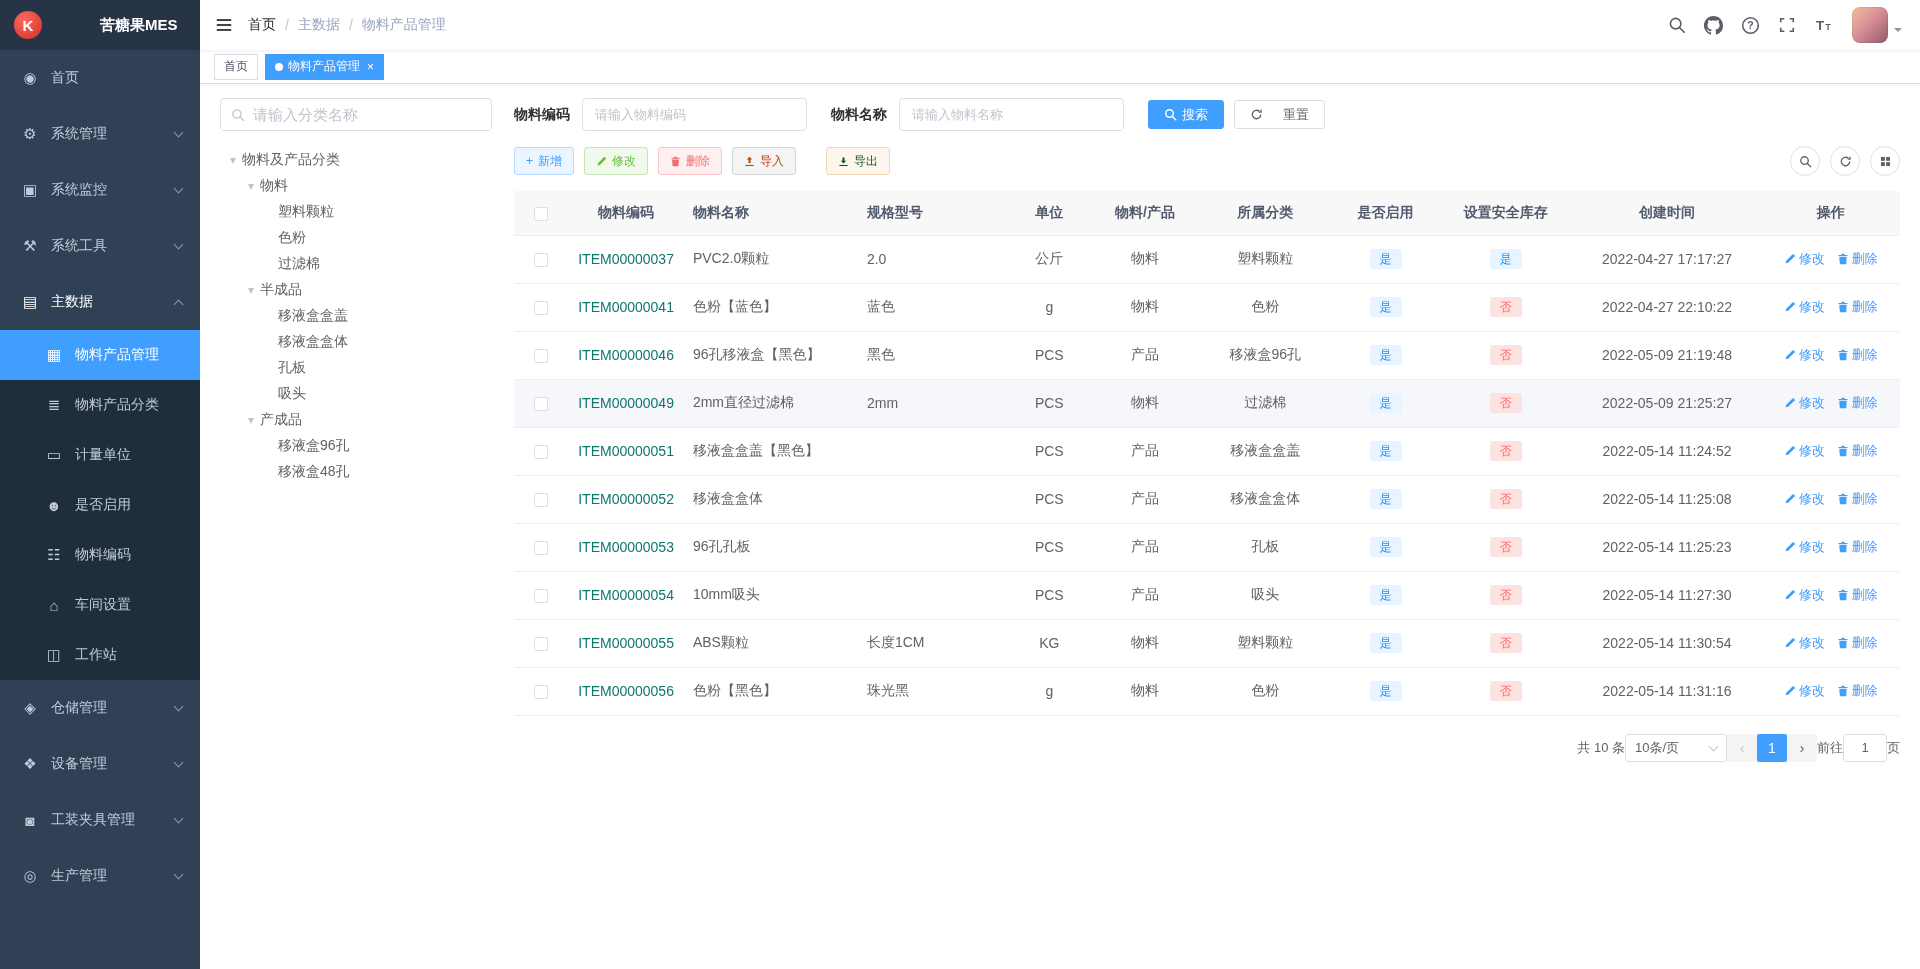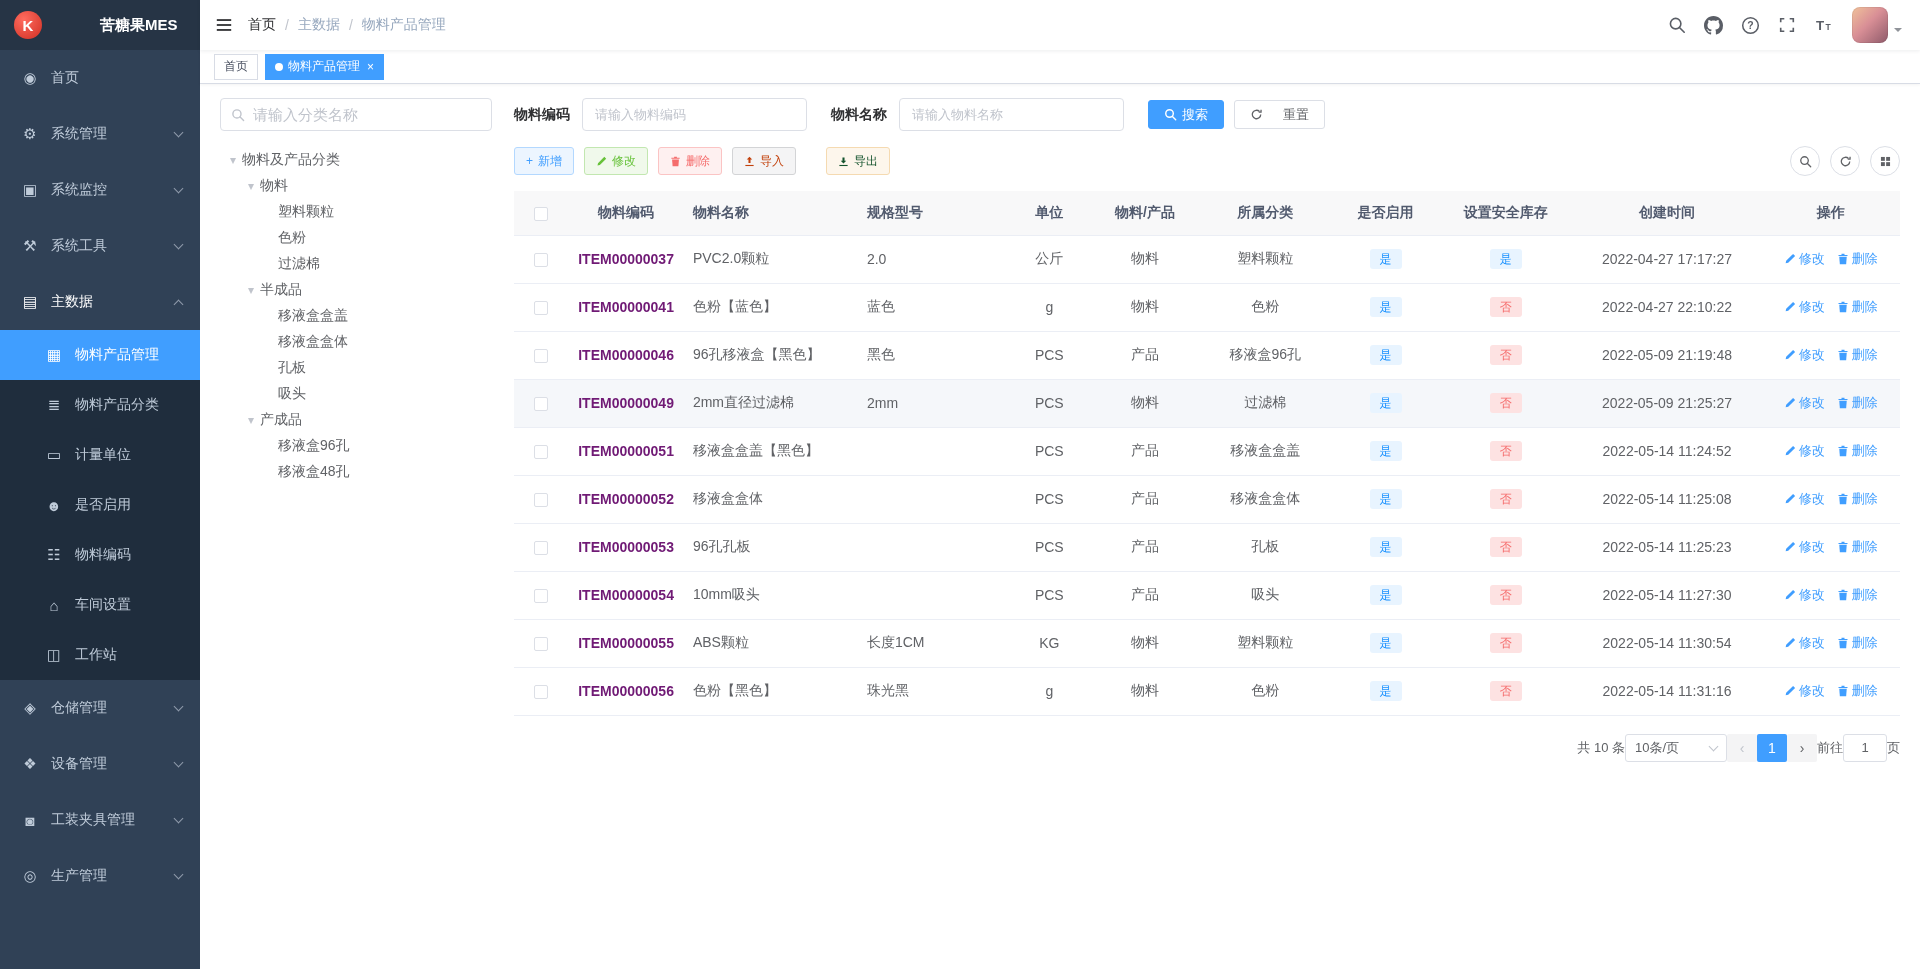--- a/index.html
+++ b/index.html
@@ -77,21 +77,21 @@
   .plain-warning { background:#fdf6ec; border-color:#f5dab1; color:#14532d;margin-left:20px; }
   .toolbar-right { margin-left:auto; display:flex; gap:10px; }
   .circle-btn { width:30px; height:30px; border-radius:50%; border:1px solid #dcdfe6; display:flex; align-items:center; justify-content:center; color:#606266; background:#fff; cursor:pointer; }
 
   .data-table { width:100%; border-collapse:collapse; margin-top:15px; table-layout:fixed; }
   .data-table th { background:#f8f8f9; color:#515a6e; font-weight:700; font-size:14px; height:44px; padding:0 8px; border-bottom:1px solid #ebeef5; }
   .data-table td { border-bottom:1px solid #ebeef5; font-size:14px; color:#606266; height:48px; padding:0 8px; text-align:center; overflow:hidden; white-space:nowrap; }
   .data-table th.left, .data-table td.left { text-align:left; }
   .data-table tr.hover td { background:#f5f7fa; }
   .checkbox { display:inline-block; width:14px; height:14px; border:1px solid #dcdfe6; border-radius:2px; background:#fff; vertical-align:middle; cursor:pointer; }
-  .link { color:#701a75; cursor:pointer; text-decoration:none;font-weight:bold; }
+  .link { color:#0f766e; cursor:pointer; text-decoration:none; }
   .badge { display:inline-block; padding:4px 10px; font-size:12px; border-radius:3px; line-height:1; }
   .badge-yes { background:#e8f4ff; color:#1890ff; }
   .badge-no  { background:#fde2e2; color:#f56c6c; }
   .ops { white-space:nowrap; }
   .op-link { color:#409eff; font-size:13px; display:inline-flex; align-items:center; gap:3px; cursor:pointer; text-decoration:none; }
   .op-link + .op-link { margin-left:12px; }
   .op-link svg { flex-shrink:0; }
 
   .pagination { display:flex; align-items:center; justify-content:flex-end; margin-top:18px; font-size:13px; color:#606266; }
   .page-size { display:flex; align-items:center; justify-content:space-between; width:102px; height:28px; border:1px solid #dcdfe6; border-radius:3px; padding:0 9px; color:#606266; cursor:pointer; background:#fff; }

